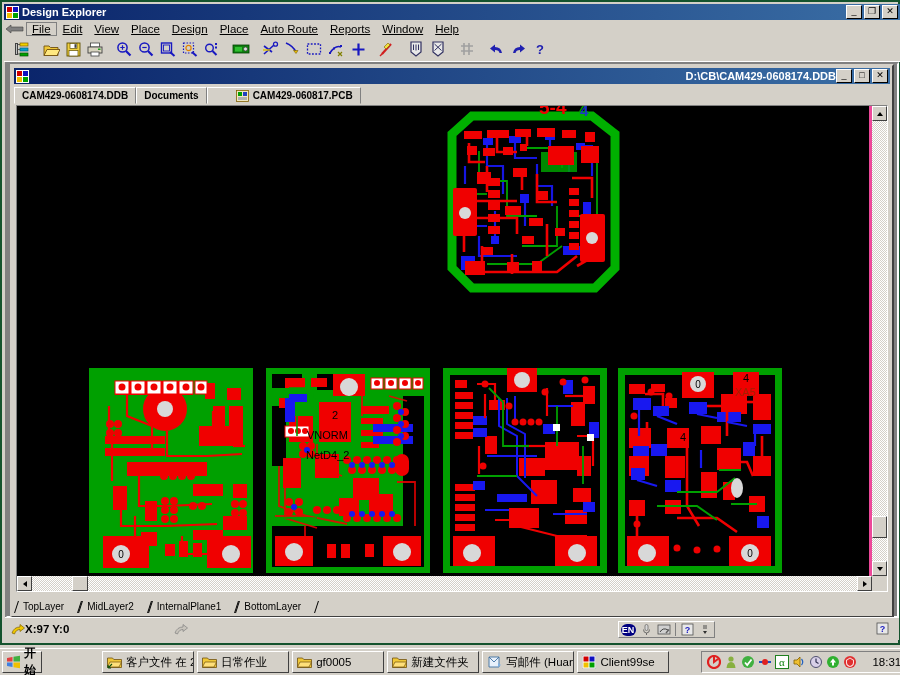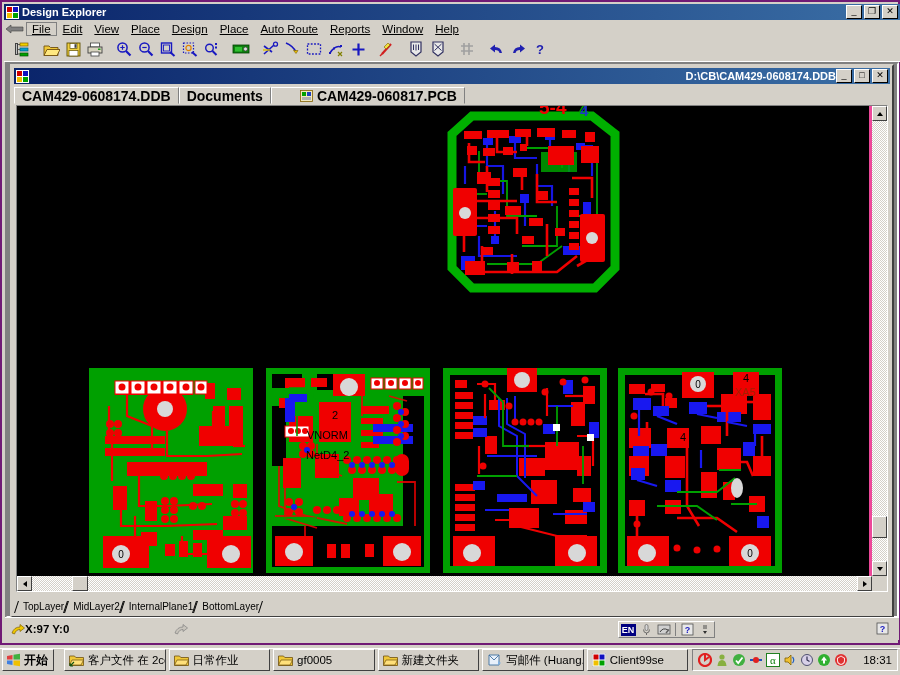--- a/index.html
+++ b/index.html
@@ -7,21 +7,21 @@
     width:900px;height:675px;overflow:hidden;
     font-family:"Liberation Sans", sans-serif;
     font-size:11px;
     background:#d4d0c8;
     -webkit-font-smoothing:none;
   }
   .app{position:relative;width:900px;height:675px;background:#d4d0c8;}
 
   
   .mainwin{position:absolute;left:0;top:0;width:900px;height:645px;background:#d4d0c8;
-           border:2px solid #701a75;box-sizing:border-box;}
+           border:2px solid #14532d;box-sizing:border-box;}
   .titlebar{position:absolute;left:2px;top:2px;width:896px;height:16px;
             background:linear-gradient(to right,#0a246a,#3a6ea5);
             display:flex;align-items:center;padding:0 2px;box-sizing:border-box;}
   .title-ico{width:13px;height:13px;margin-right:3px;position:relative;flex:0 0 auto;}
   .title-text{color:#fff;font-weight:bold;font-size:11px;letter-spacing:0;flex:1;}
   .winbtns{display:flex;gap:2px;}
   .winbtn{width:16px;height:14px;background:#d4d0c8;border:1px solid;
           border-color:#fff #000 #000 #fff;position:relative;font-size:9px;
           display:flex;align-items:center;justify-content:center;color:#000;
           font-family:"Liberation Sans",sans-serif;line-height:1;box-sizing:border-box;}
@@ -53,21 +53,21 @@
   .doc-title{position:absolute;left:2px;top:2px;right:2px;height:16px;
              background:linear-gradient(to right,#0a246a,#3a6ea5);
              display:flex;align-items:center;padding:0 2px;box-sizing:border-box;}
   .doc-title-text{color:#fff;font-weight:bold;font-size:11px;flex:1;text-align:right;}
 
   
   .doctabs{position:absolute;left:2px;top:20px;right:2px;height:18px;background:#d4d0c8;
            display:flex;align-items:flex-end;}
   .dtab{height:17px;padding:0 7px;display:flex;align-items:center;gap:4px;
         background:#d4d0c8;border:1px solid;border-color:#fff #808080 #d4d0c8 #fff;
-        font-size:14px;font-weight:bold;color:#000;box-sizing:border-box;white-space:nowrap;}
+        font-size:10px;font-weight:bold;color:#000;box-sizing:border-box;white-space:nowrap;}
   .dtab.active{border-color:#fff #808080 #d4d0c8 #fff;background:#d4d0c8;padding-left:28px;}
   .dtab-ico{width:13px;height:12px;position:relative;flex:0 0 auto;}
 
   
   .canvas-wrap{position:absolute;left:4px;top:39px;right:4px;bottom:24px;
                border:1px solid;border-color:#808080 #fff #fff #808080;box-sizing:border-box;
                background:#000;overflow:hidden;}
   .canvas{position:absolute;left:0;top:0;right:15px;bottom:15px;background:#ec4899;overflow:hidden;}
 
   
@@ -85,45 +85,45 @@
   .corner-box{position:absolute;right:0;bottom:0;width:15px;height:15px;background:#d4d0c8;}
   .arr{width:0;height:0;}
   .arr-up{border-left:3px solid transparent;border-right:3px solid transparent;border-bottom:4px solid #000;}
   .arr-dn{border-left:3px solid transparent;border-right:3px solid transparent;border-top:4px solid #000;}
   .arr-lf{border-top:3px solid transparent;border-bottom:3px solid transparent;border-right:4px solid #000;}
   .arr-rt{border-top:3px solid transparent;border-bottom:3px solid transparent;border-left:4px solid #000;}
 
   
   .layertabs{position:absolute;left:4px;bottom:2px;right:4px;height:15px;
              background:#d4d0c8;display:flex;align-items:center;}
-  .ltab{height:14px;padding:0 2px 0 7px;display:flex;align-items:center;font-size:10px;
+  .ltab{height:14px;padding:0 16px 0 7px;display:flex;align-items:center;font-size:10px;
         color:#000;position:relative;white-space:nowrap;}
   .ltab:before{content:"";position:absolute;left:0;top:1px;width:1px;height:12px;
                background:#000;transform:skewX(-18deg);}
   .ltab:after{content:"";position:absolute;right:0;top:1px;width:1px;height:12px;
               background:#000;transform:skewX(-18deg);}
   .ltab.active{font-weight:normal;}
   .ltab.active:before{height:12px;}
 
   
   .statusbar{position:absolute;left:3px;bottom:3px;width:894px;height:22px;background:#d4d0c8;
              border-top:1px solid #fff;display:flex;align-items:center;}
   .st-coord{display:flex;align-items:center;padding-left:6px;font-size:11.5px;font-weight:bold;}
   .st-cur2{margin-left:105px;}
   .ime{position:absolute;right:184px;top:3px;height:17px;display:flex;align-items:center;
        background:#d4d0c8;border:1px solid;border-color:#fff #808080 #808080 #fff;box-sizing:border-box;}
   .ime-btn{width:18px;height:15px;display:flex;align-items:center;justify-content:center;position:relative;}
   .ime-en{background:#000080;color:#fff;font-size:9px;font-weight:bold;width:15px;height:12px;
-          display:flex;align-items:center;justify-content:center;}
+          display:flex;align-items:center;justify-content:center;border-radius:6px;}
   .ime-sep{width:1px;height:13px;background:#808080;margin:0 2px;}
   .st-help-right{position:absolute;right:10px;top:4px;}
 
   
   .taskbar{position:absolute;left:0;bottom:0;width:900px;height:27px;background:#d4d0c8;
-           border-top:1px solid #fff;display:flex;align-items:flex-start;padding:0 2px;box-sizing:border-box;}
+           border-top:1px solid #fff;display:flex;align-items:center;padding:0 2px;box-sizing:border-box;gap:28px;}
   .startbtn{height:22px;display:flex;align-items:center;gap:3px;padding:0 5px 0 3px;
             background:#d4d0c8;border:1px solid;border-color:#fff #404040 #404040 #fff;
             font-weight:bold;font-size:12px;box-sizing:border-box;}
   .tb-sep{width:6px;}
   .tasks{display:flex;gap:3px;flex:1;margin-left:4px;}
   .taskitem{height:22px;width:auto;min-width:0;flex:0 1 128px;display:flex;align-items:center;gap:4px;
             padding:0 4px;background:#d4d0c8;border:1px solid;border-color:#fff #404040 #404040 #fff;
             font-size:11.5px;box-sizing:border-box;overflow:hidden;white-space:nowrap;}
   .tray{height:22px;display:flex;align-items:center;gap:3px;padding:0 5px;
         background:#d4d0c8;border:1px solid;border-color:#808080 #fff #fff #808080;

